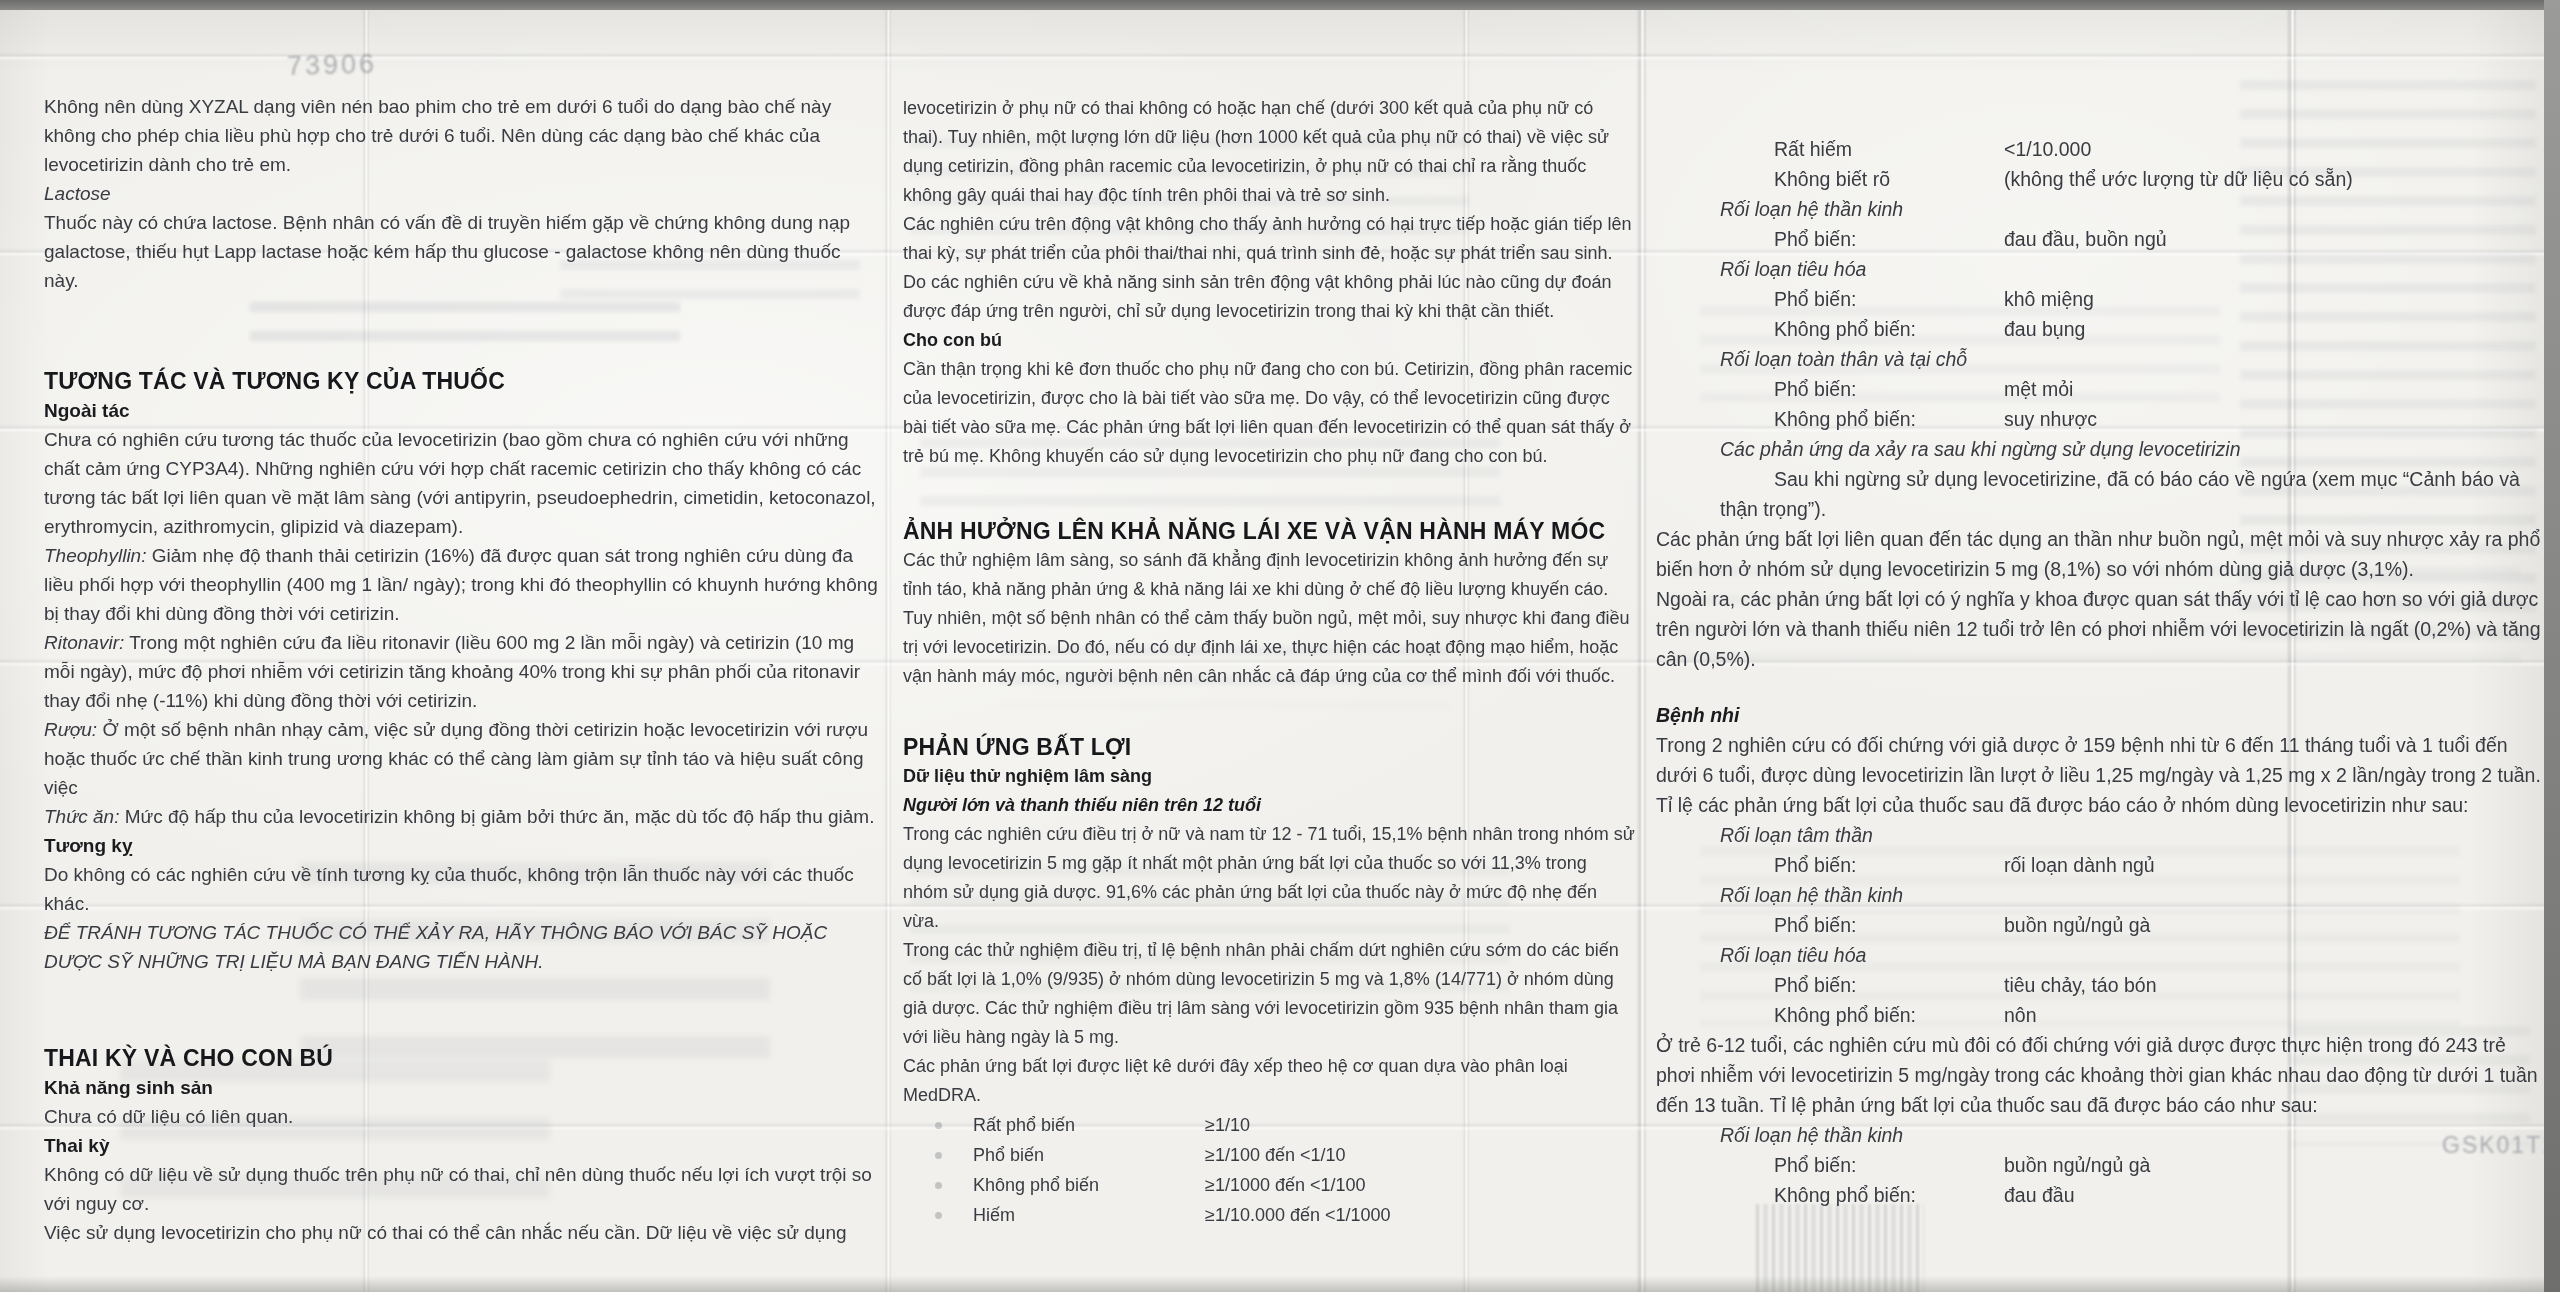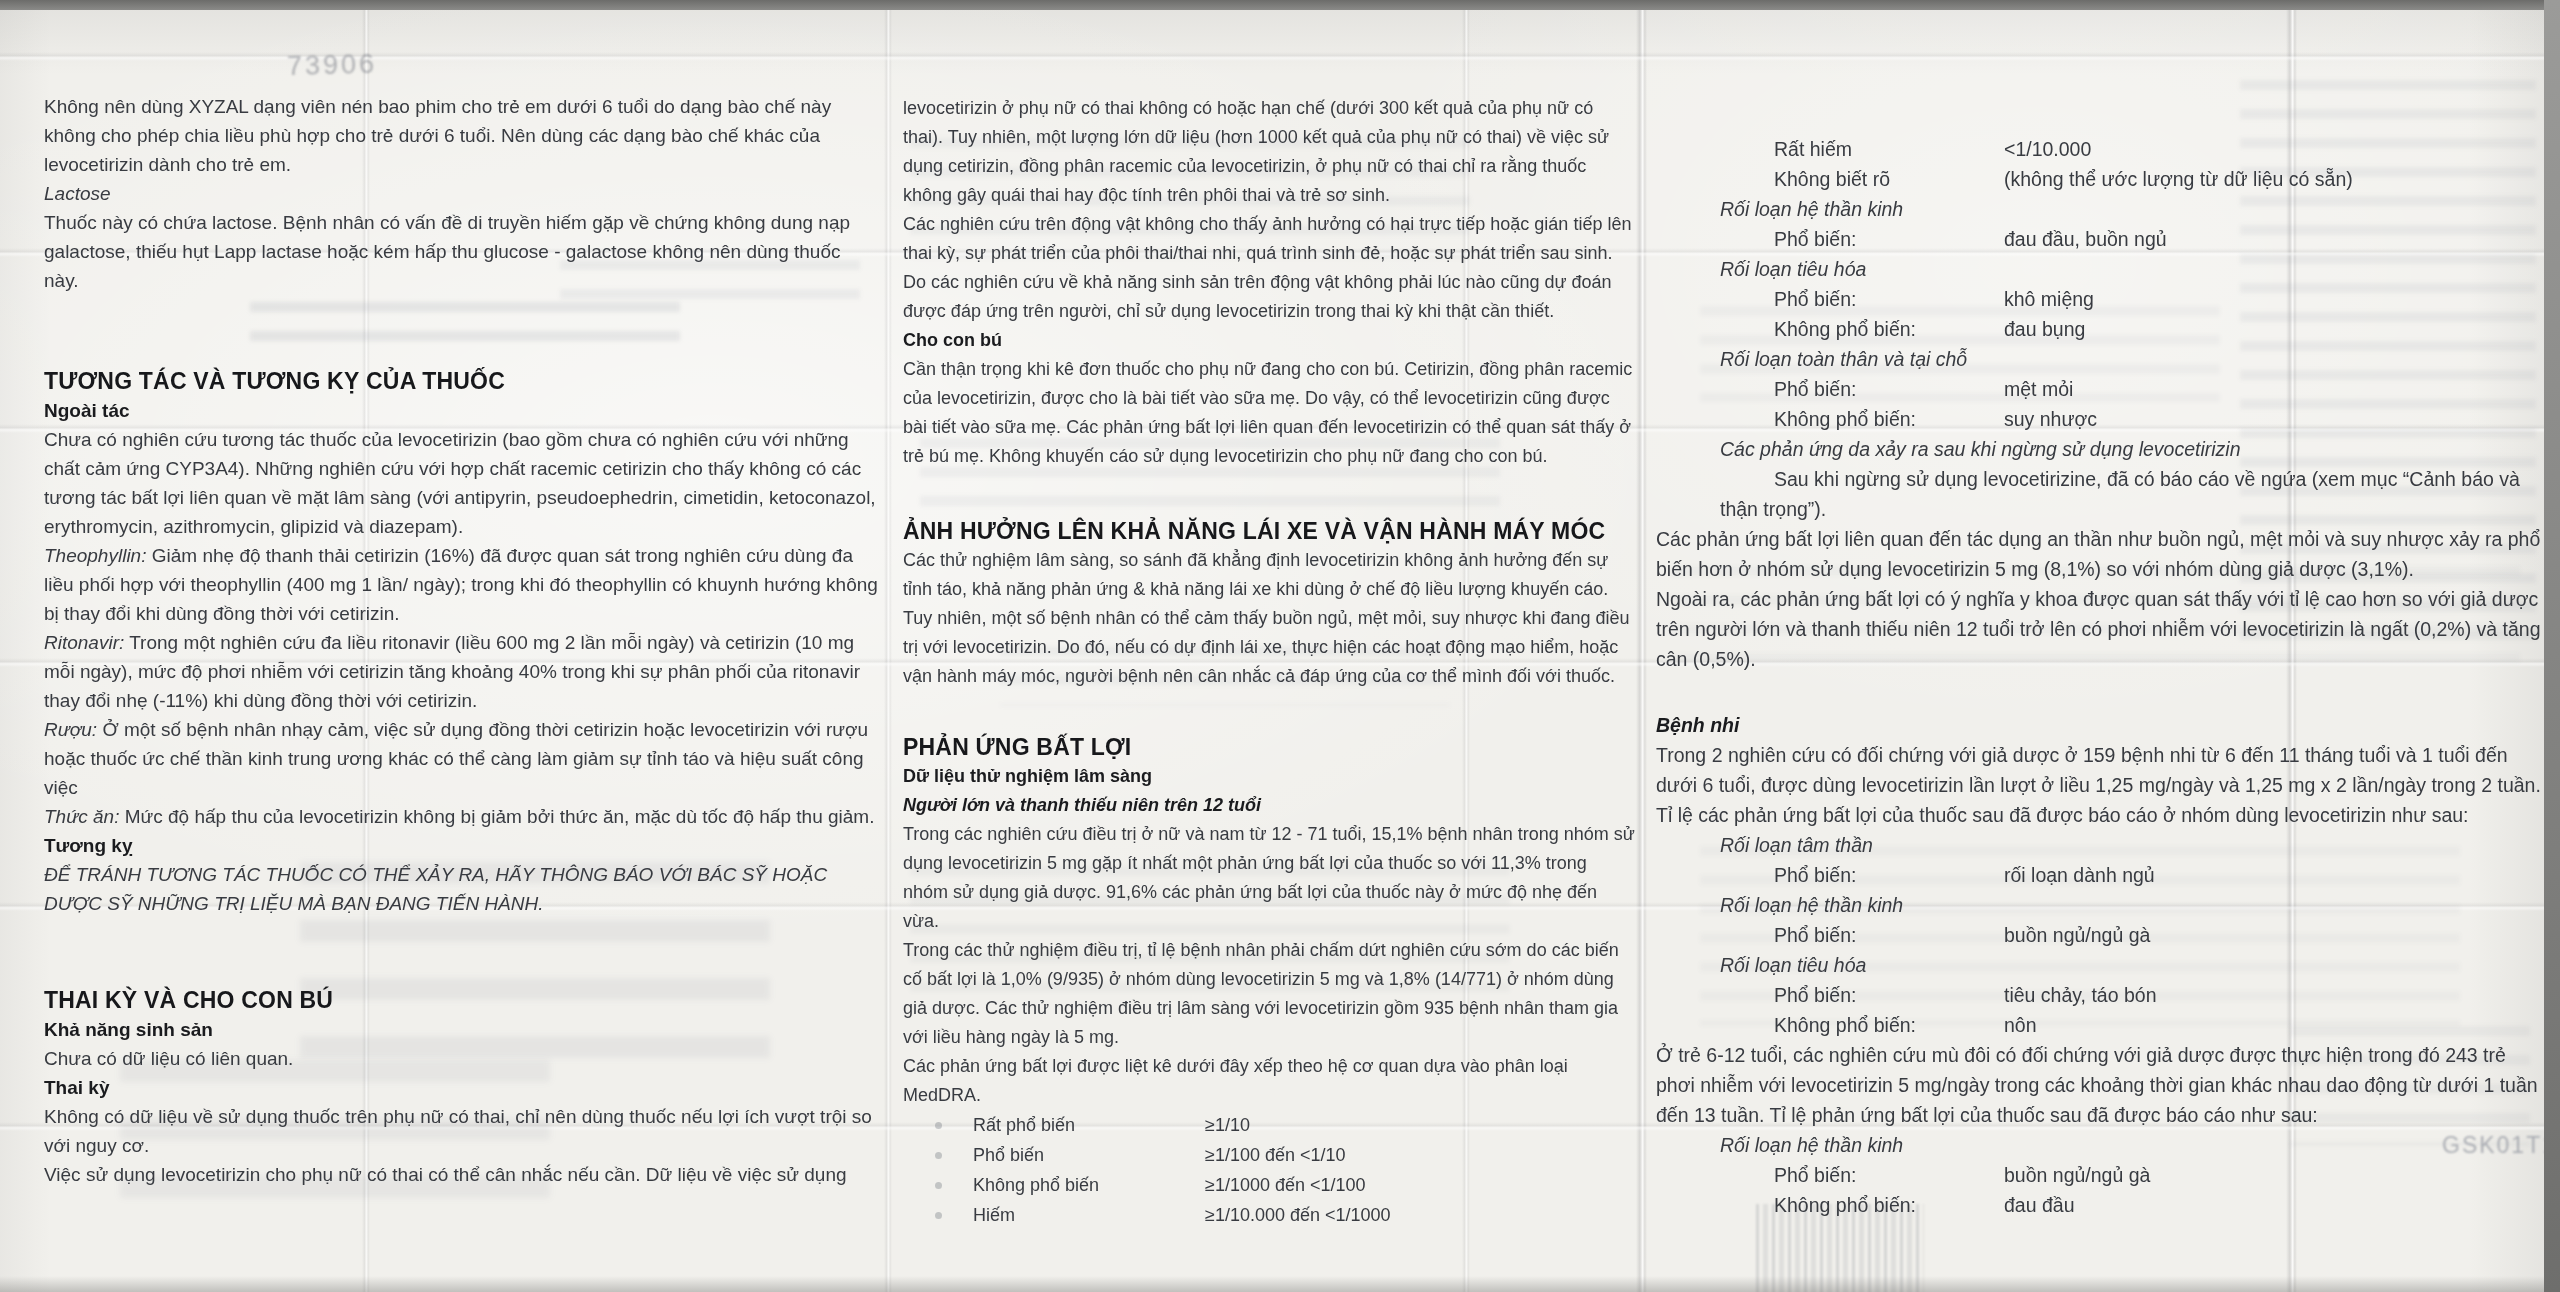--- a/index.html
+++ b/index.html
@@ -101,20 +101,21 @@
       <p class="it">Lactose</p>
       <p>Thuốc này có chứa lactose. Bệnh nhân có vấn đề di truyền hiếm gặp về chứng không dung nạp galactose, thiếu hụt Lapp lactase hoặc kém hấp thu glucose - galactose không nên dùng thuốc này.</p>
       <p class="h2" style="margin-top:72px">TƯƠNG TÁC VÀ TƯƠNG KỴ CỦA THUỐC</p>
       <p class="h3">Ngoài tác</p>
       <p>Chưa có nghiên cứu tương tác thuốc của levocetirizin (bao gồm chưa có nghiên cứu với những chất cảm ứng CYP3A4). Những nghiên cứu với hợp chất racemic cetirizin cho thấy không có các tương tác bất lợi liên quan về mặt lâm sàng (với antipyrin, pseudoephedrin, cimetidin, ketoconazol, erythromycin, azithromycin, glipizid và diazepam).</p>
       <p><span class="it">Theophyllin:</span><span> Giảm nhẹ độ thanh thải cetirizin (16%) đã được quan sát trong nghiên cứu dùng đa liều phối hợp với theophyllin (400 mg 1 lần/ ngày); trong khi đó theophyllin có khuynh hướng không bị thay đổi khi dùng đồng thời với cetirizin.</span></p>
       <p><span class="it">Ritonavir:</span><span> Trong một nghiên cứu đa liều ritonavir (liều 600 mg 2 lần mỗi ngày) và cetirizin (10 mg mỗi ngày), mức độ phơi nhiễm với cetirizin tăng khoảng 40% trong khi sự phân phối của ritonavir thay đổi nhẹ (-11%) khi dùng đồng thời với cetirizin.</span></p>
       <p><span class="it">Rượu:</span><span> Ở một số bệnh nhân nhạy cảm, việc sử dụng đồng thời cetirizin hoặc levocetirizin với rượu hoặc thuốc ức chế thần kinh trung ương khác có thể càng làm giảm sự tỉnh táo và hiệu suất công việc</span></p>
       <p><span class="it">Thức ăn:</span><span> Mức độ hấp thu của levocetirizin không bị giảm bởi thức ăn, mặc dù tốc độ hấp thu giảm.</span></p>
       <p class="h3">Tương kỵ</p>
+      <p>Do không có các nghiên cứu về tính tương kỵ của thuốc, không trộn lẫn thuốc này với các thuốc khác.</p>
       <p class="it">ĐỂ TRÁNH TƯƠNG TÁC THUỐC CÓ THỂ XẢY RA, HÃY THÔNG BÁO VỚI BÁC SỸ HOẶC DƯỢC SỸ NHỮNG TRỊ LIỆU MÀ BẠN ĐANG TIẾN HÀNH.</p>
       <p class="h2" style="margin-top:68px">THAI KỲ VÀ CHO CON BÚ</p>
       <p class="h3">Khả năng sinh sản</p>
       <p>Chưa có dữ liệu có liên quan.</p>
       <p class="h3">Thai kỳ</p>
       <p>Không có dữ liệu về sử dụng thuốc trên phụ nữ có thai, chỉ nên dùng thuốc nếu lợi ích vượt trội so với nguy cơ.</p>
       <p>Việc sử dụng levocetirizin cho phụ nữ có thai có thể cân nhắc nếu cần. Dữ liệu về việc sử dụng</p>
     </div>
 
     <div class="col c2">
@@ -187,21 +188,21 @@
       <div class="frow">
           <span class="lbl">Không phổ biến:</span>
           <span class="val">suy nhược</span>
         </div>
 
       <p class="soc">Các phản ứng da xảy ra sau khi ngừng sử dụng levocetirizin</p>
       <p class="skinp">Sau khi ngừng sử dụng levocetirizine, đã có báo cáo về ngứa (xem mục “Cảnh báo và thận trọng”).</p>
       <p>Các phản ứng bất lợi liên quan đến tác dụng an thần như buồn ngủ, mệt mỏi và suy nhược xảy ra phổ biến hơn ở nhóm sử dụng levocetirizin 5 mg (8,1%) so với nhóm dùng giả dược (3,1%).</p>
       <p>Ngoài ra, các phản ứng bất lợi có ý nghĩa y khoa được quan sát thấy với tỉ lệ cao hơn so với giả dược trên người lớn và thanh thiếu niên 12 tuổi trở lên có phơi nhiễm với levocetirizin là ngất (0,2%) và tăng cân (0,5%).</p>
 
-      <p class="h3i" style="margin-top:36px">Bệnh nhi</p>
+      <p class="h3i" style="margin-top:26px">Bệnh nhi</p>
       <p>Trong 2 nghiên cứu có đối chứng với giả dược ở 159 bệnh nhi từ 6 đến 11 tháng tuổi và 1 tuổi đến dưới 6 tuổi, được dùng levocetirizin lần lượt ở liều 1,25 mg/ngày và 1,25 mg x 2 lần/ngày trong 2 tuần. Tỉ lệ các phản ứng bất lợi của thuốc sau đã được báo cáo ở nhóm dùng levocetirizin như sau:</p>
 
       <p class="soc">Rối loạn tâm thần</p>
       <div class="frow">
           <span class="lbl">Phổ biến:</span>
           <span class="val">rối loạn dành ngủ</span>
         </div>
 
       <p class="soc">Rối loạn hệ thần kinh</p>
       <div class="frow">

